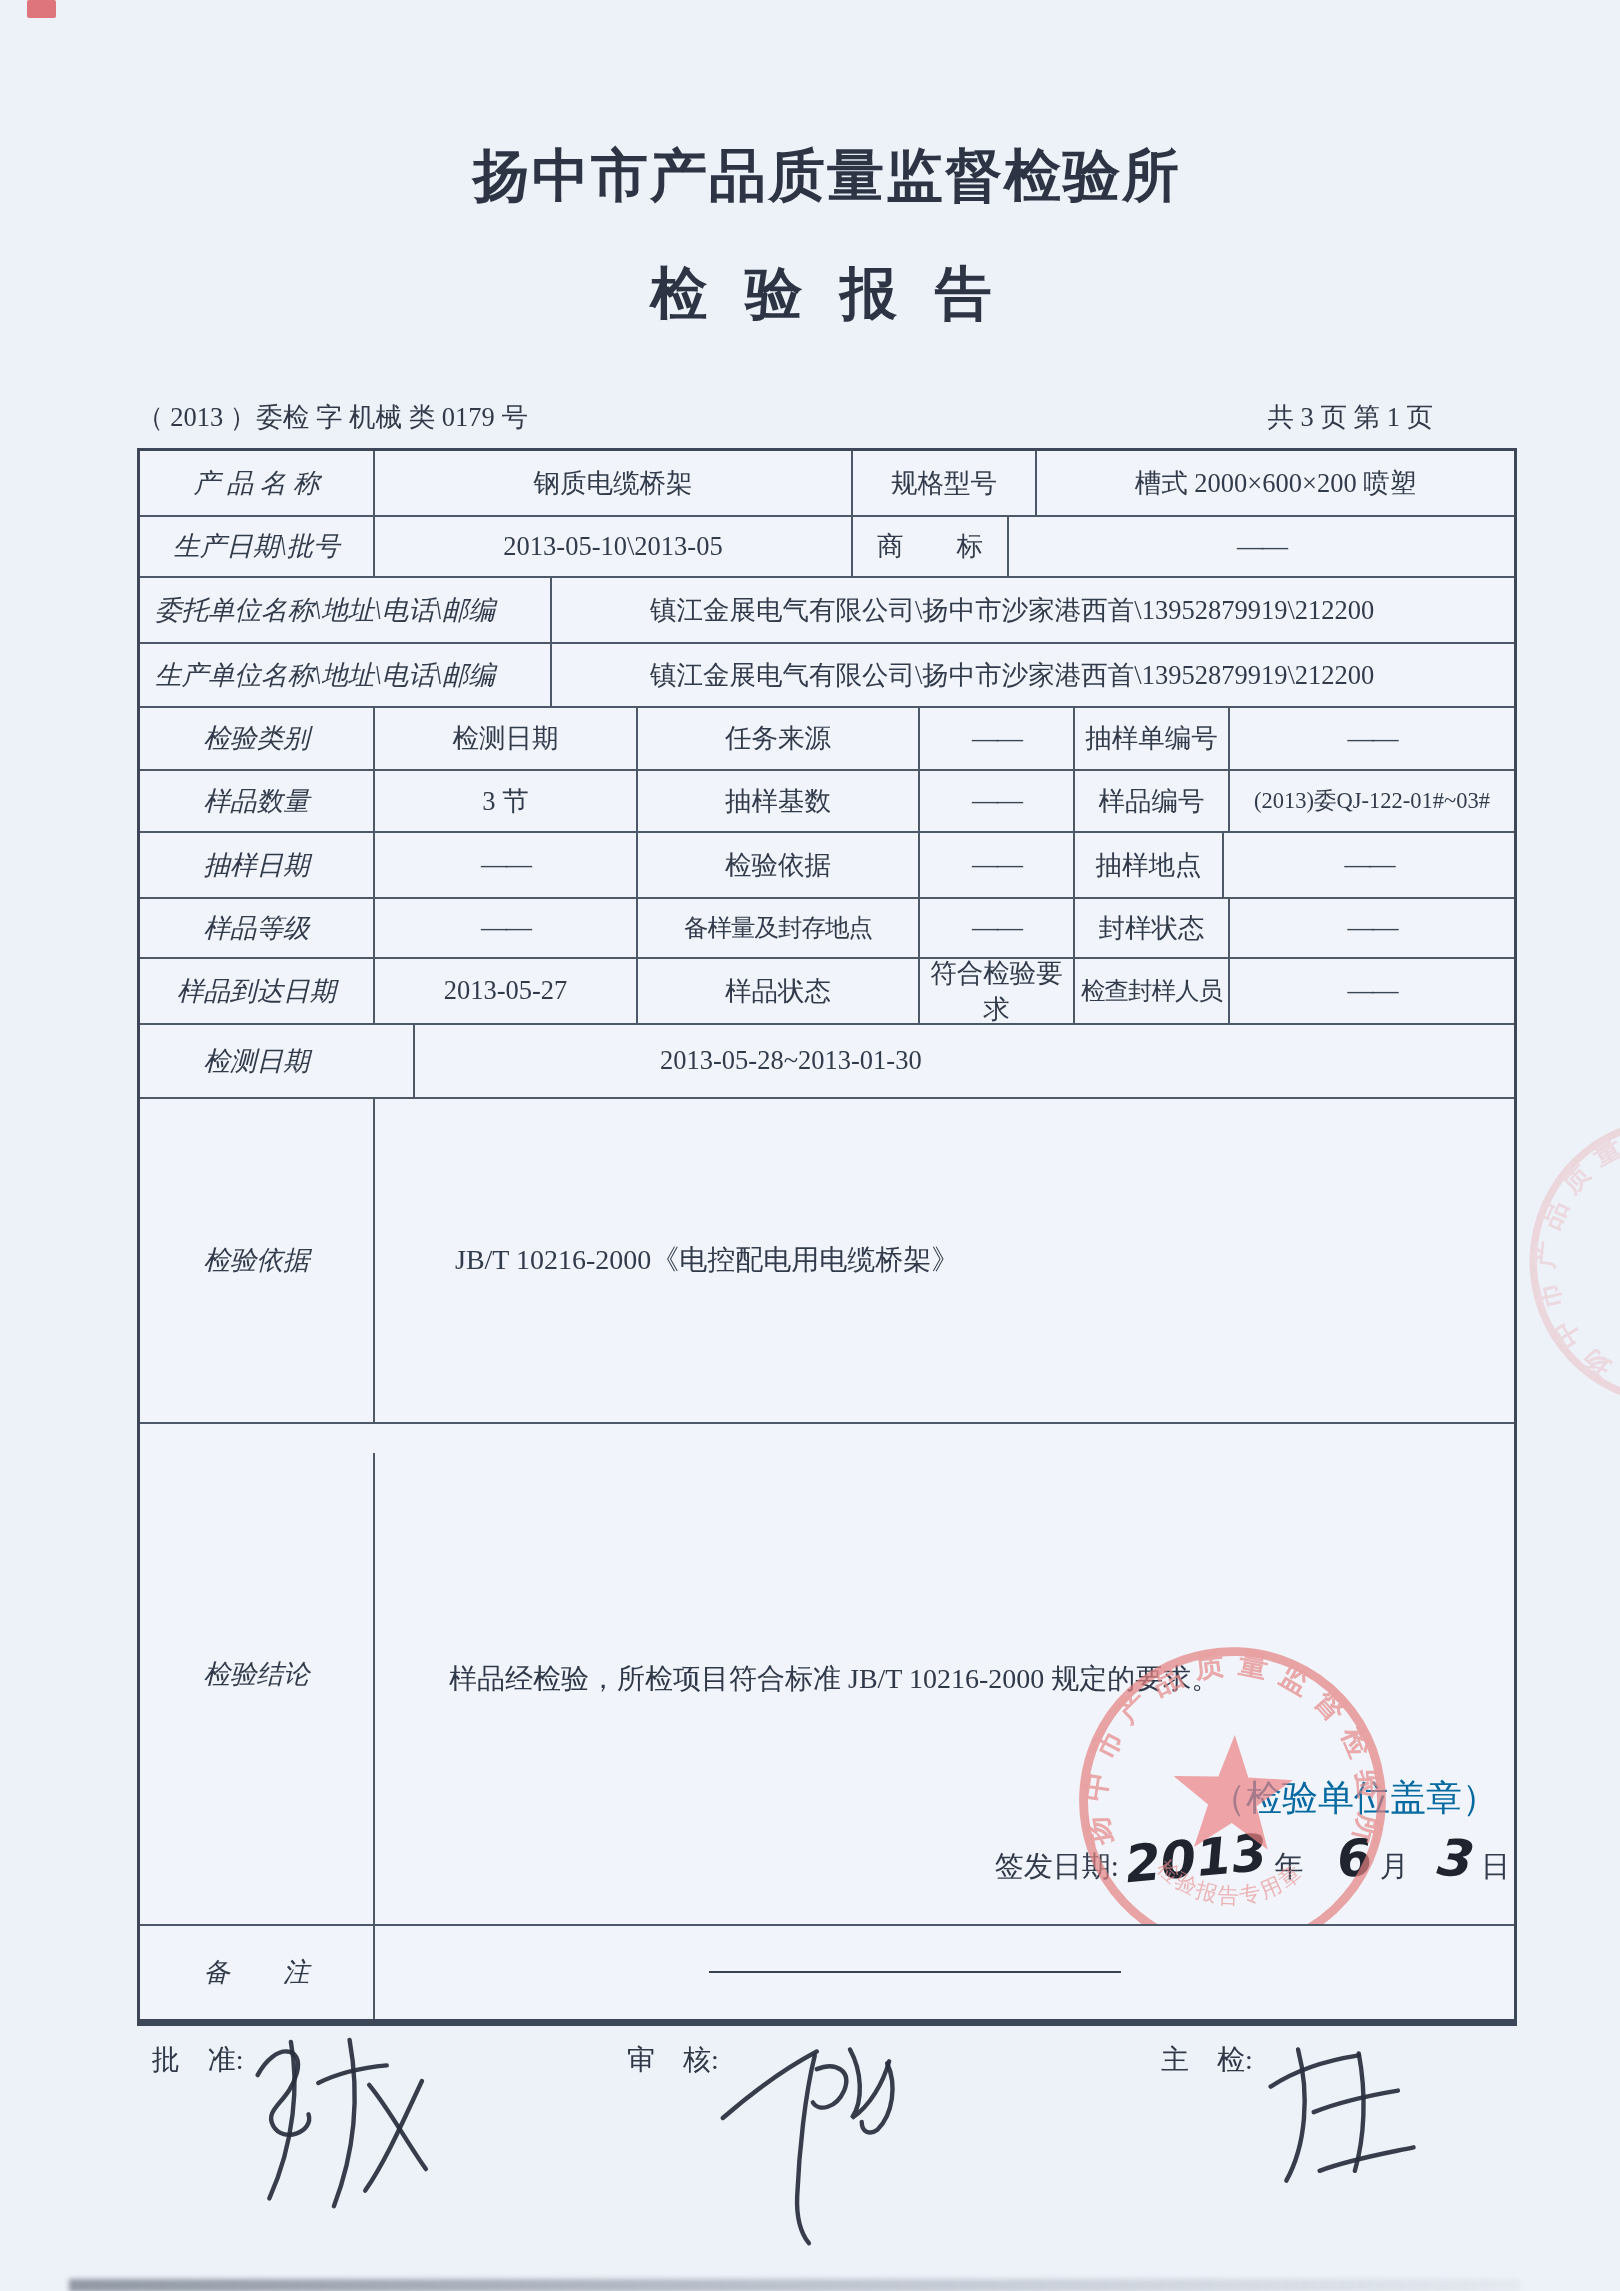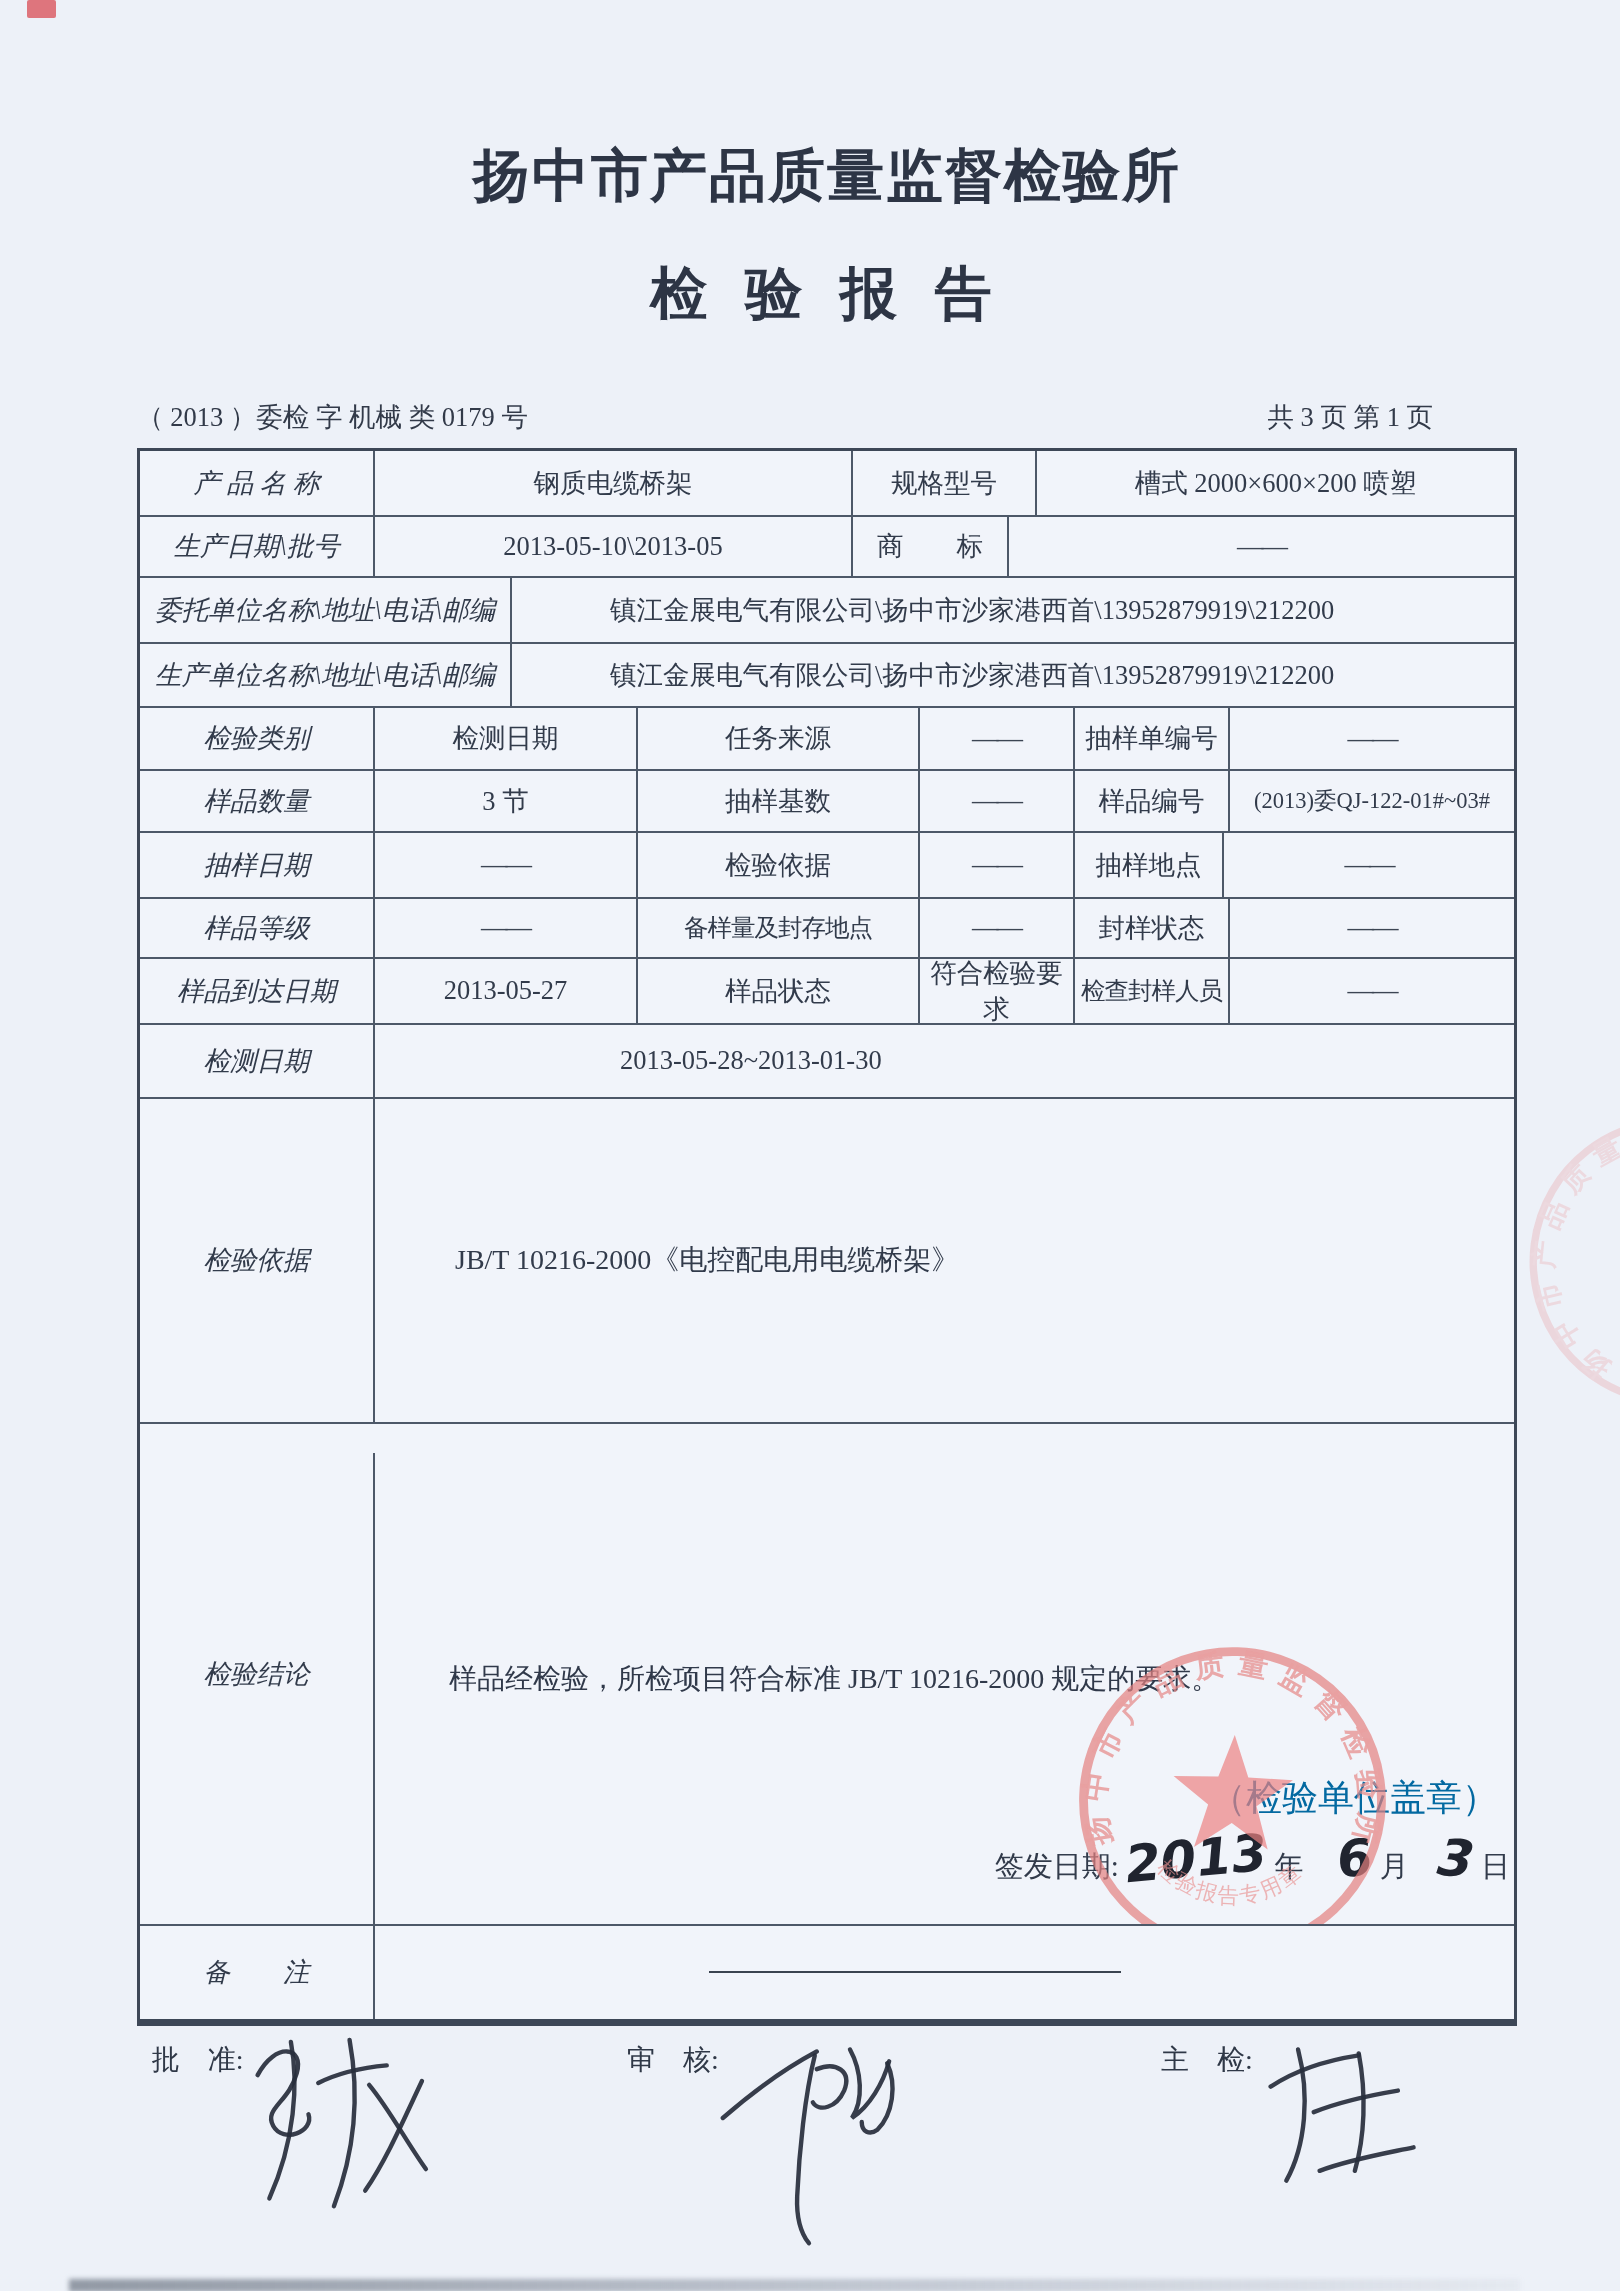--- a/index.html
+++ b/index.html
@@ -28,21 +28,21 @@
   .tr{display:flex;border-top:2px solid #4d5868;}
   .tr:first-child{border-top:none;}
   .td{
     box-sizing:border-box;border-left:2px solid #4d5868;
     display:flex;align-items:center;justify-content:center;
     text-align:center;font-size:26.5px;color:#323b4b;overflow:hidden;
   }
   .td:first-child{border-left:none;font-style:italic;}
   .td.small{font-size:22.5px;}
   .td.smaller{font-size:24.5px;letter-spacing:-1px;}
-  .td.left{justify-content:flex-start;text-align:left;}
+  .td.left{justify-content:flex-start;text-align:left;margin-left:40px;}
   .dash{letter-spacing:-2px;color:#3c4553;}
   
   .basis-val{justify-content:flex-start;padding-left:80px;font-size:28px;}
   .concl-cell{position:relative;margin-top:29px;}
   .concl-text{position:absolute;left:74px;top:207px;font-size:28px;color:#30394a;}
   .seal-note{position:absolute;right:16px;top:321px;font-size:36px;color:#0369a1;}
   .issue-line{position:absolute;right:3.9px;top:380px;display:flex;align-items:baseline;font-size:29px;color:#323b4b;white-space:nowrap;}
   .hand{
     font-family:"DejaVu Sans",sans-serif;font-weight:700;color:#20242f;
     font-size:51px;line-height:51px;display:inline-block;

